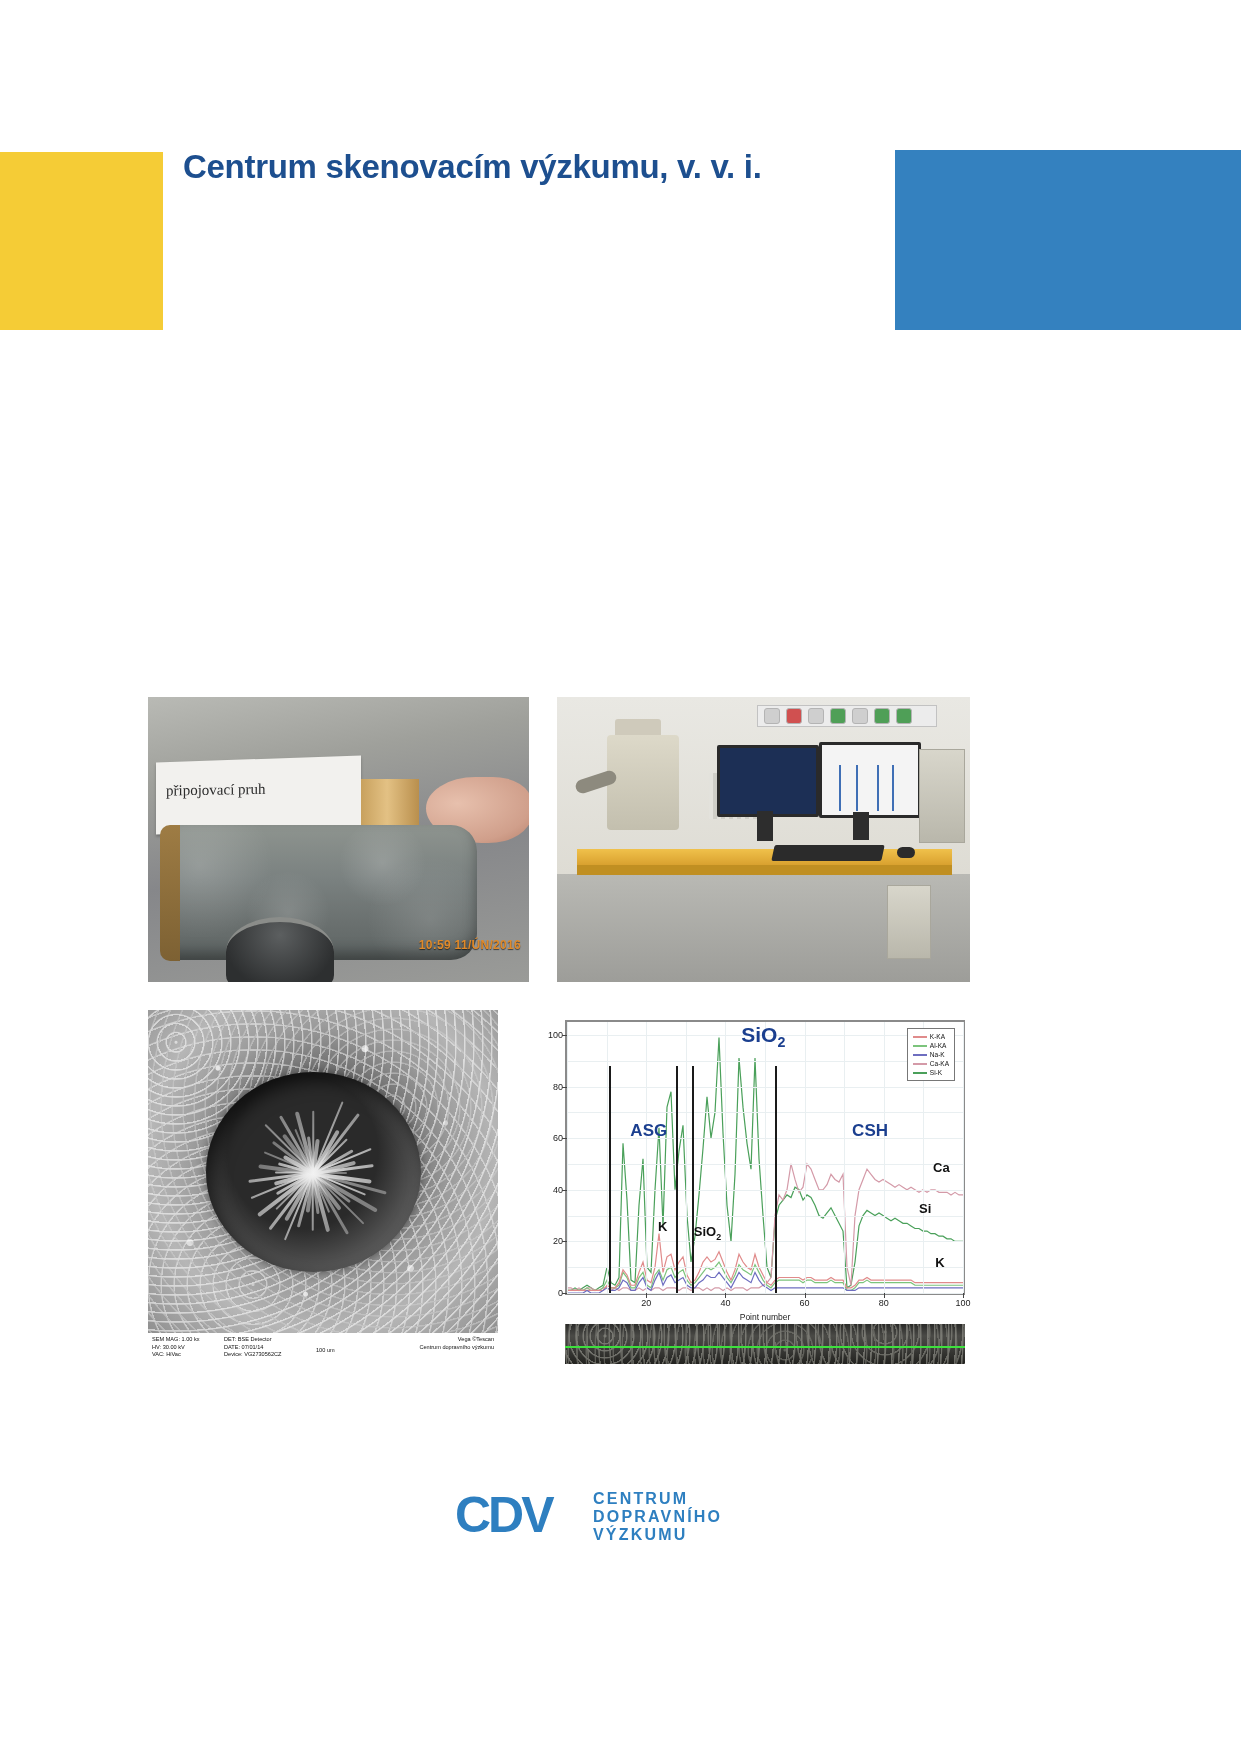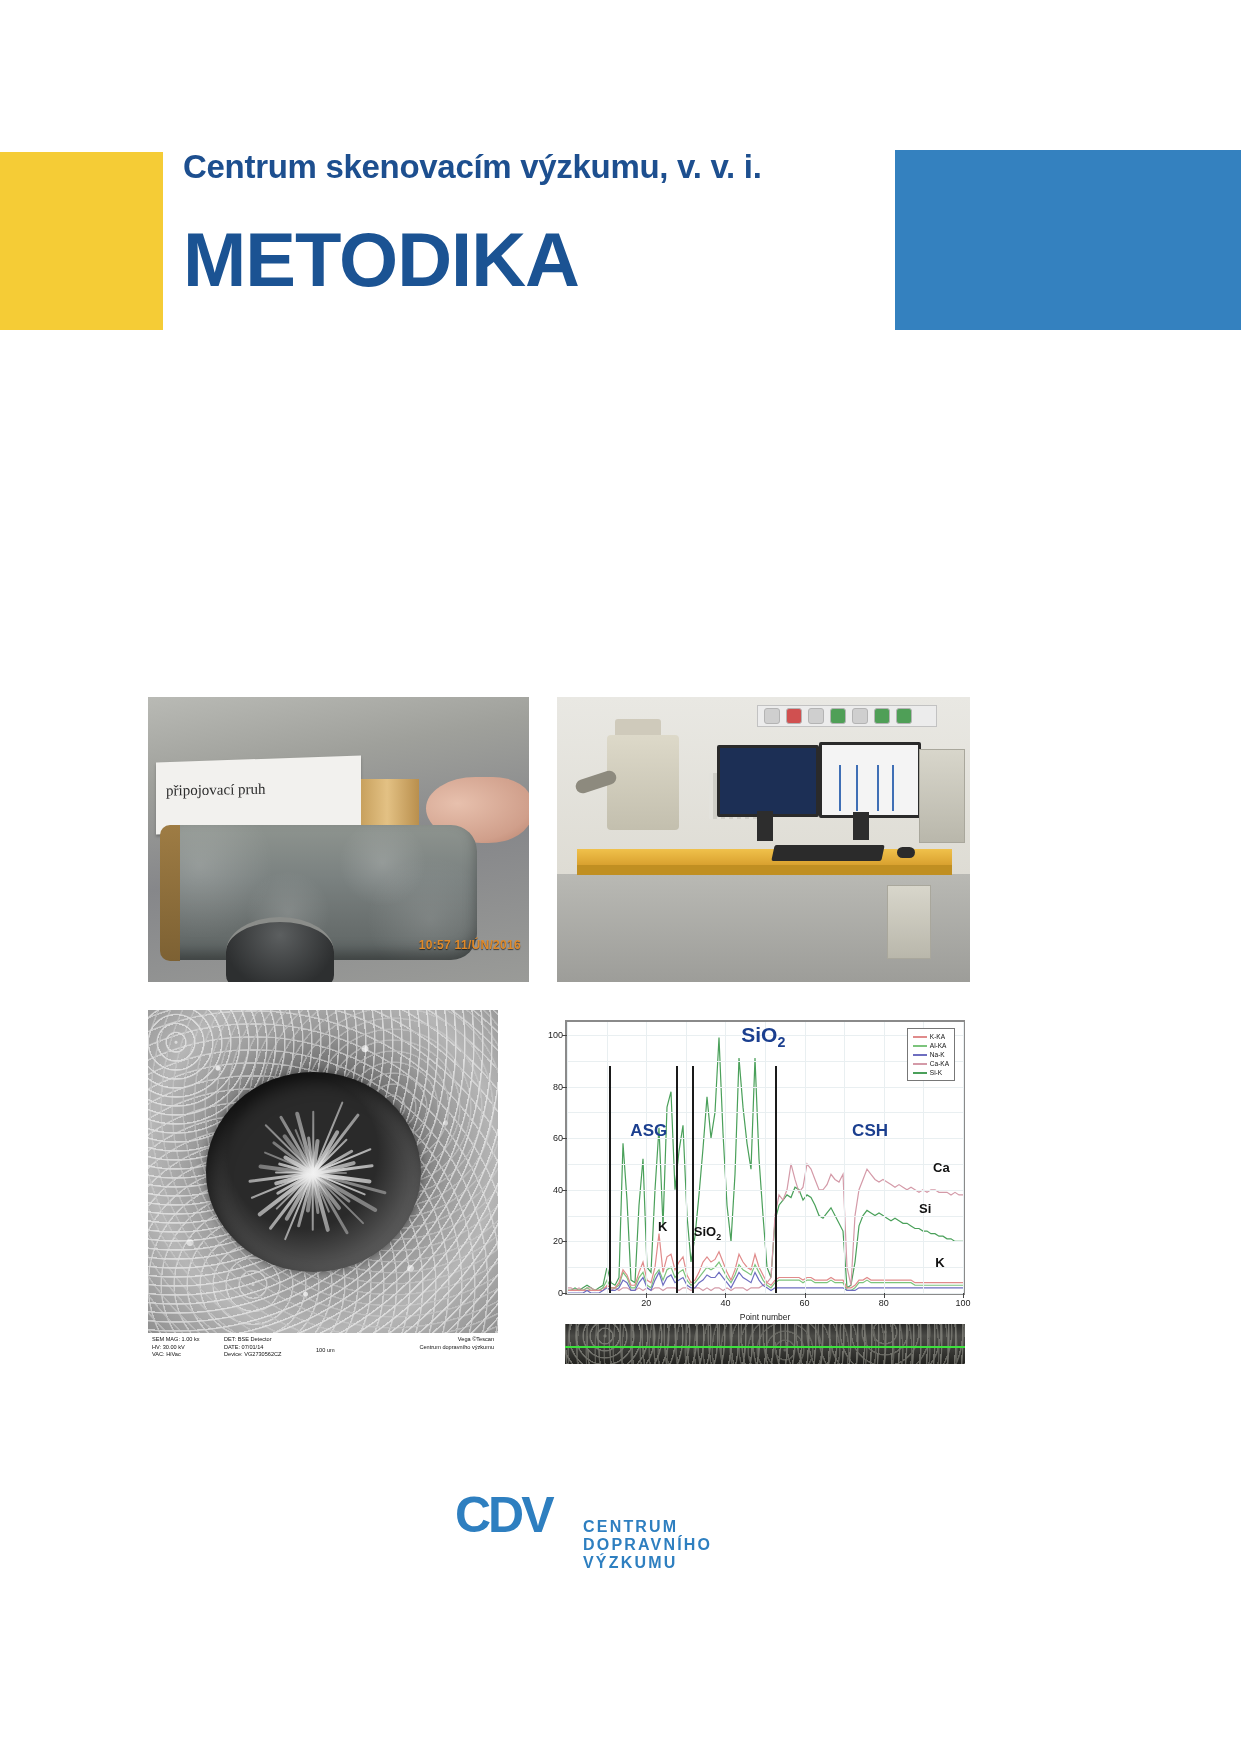--- a/index.html
+++ b/index.html
@@ -227,49 +227,48 @@
       repeating-radial-gradient(circle at 10% 30%,#9b9b93 0 1px,transparent 2px 7px),
       repeating-radial-gradient(circle at 55% 65%,#7d7d76 0 1px,transparent 2px 9px),
       repeating-radial-gradient(circle at 80% 20%,#8d8d85 0 1px,transparent 2px 11px);}
   .strip-line{position:absolute;left:0;top:55%;width:100%;height:2px;background:#3de03d;}
 
   
   .logo{position:absolute;left:455px;top:1480px;width:330px;height:70px;}
   .logo-mark{position:absolute;left:0;top:6px;width:128px;height:56px;
     font-size:50px;font-weight:bold;color:#2e7fc0;letter-spacing:-3px;
     font-family:"Liberation Sans",sans-serif;}
-  .logo-text{position:absolute;left:128px;top:10px;
+  .logo-text{position:absolute;left:138px;top:10px;
     font-size:16px;font-weight:bold;line-height:18px;color:#2e7fc0;
-    letter-spacing:2.2px;margin-top:28px;}
+    letter-spacing:2.2px;}
 </style>
 </head>
 <body>
 
 <div class="page">
 
   <div class="block-yellow"></div>
   <div class="block-blue"></div>
 
   <div class="org-name">Centrum skenovacím výzkumu, v. v. i.</div>
-  <div class="doc-type">METODIKA</div>
 
 
   <div class="photo" id="photo-core">
     <div class="core-ground"></div>
     <div class="core-paper">
       <span>připojovací pruh</span>
     </div>
     <div class="core-wood"></div>
     <div class="core-hand"></div>
     <div class="core-cyl">
       
     </div>
     <div class="core-edge"></div>
     <div class="core-hole"></div>
-    <div class="core-stamp">10:57 11/ÚN/2016</div>
+    <div class="core-stamp">10:59 11/ÚN/2016</div>
   </div>
 
   <div class="photo" id="photo-lab">
     <div class="lab-wall"></div>
     <div class="lab-floor"></div>
     <div class="lab-sockets">
       <i></i>
       <i class="red"></i>
       <i></i>
       <i class="grn"></i>

